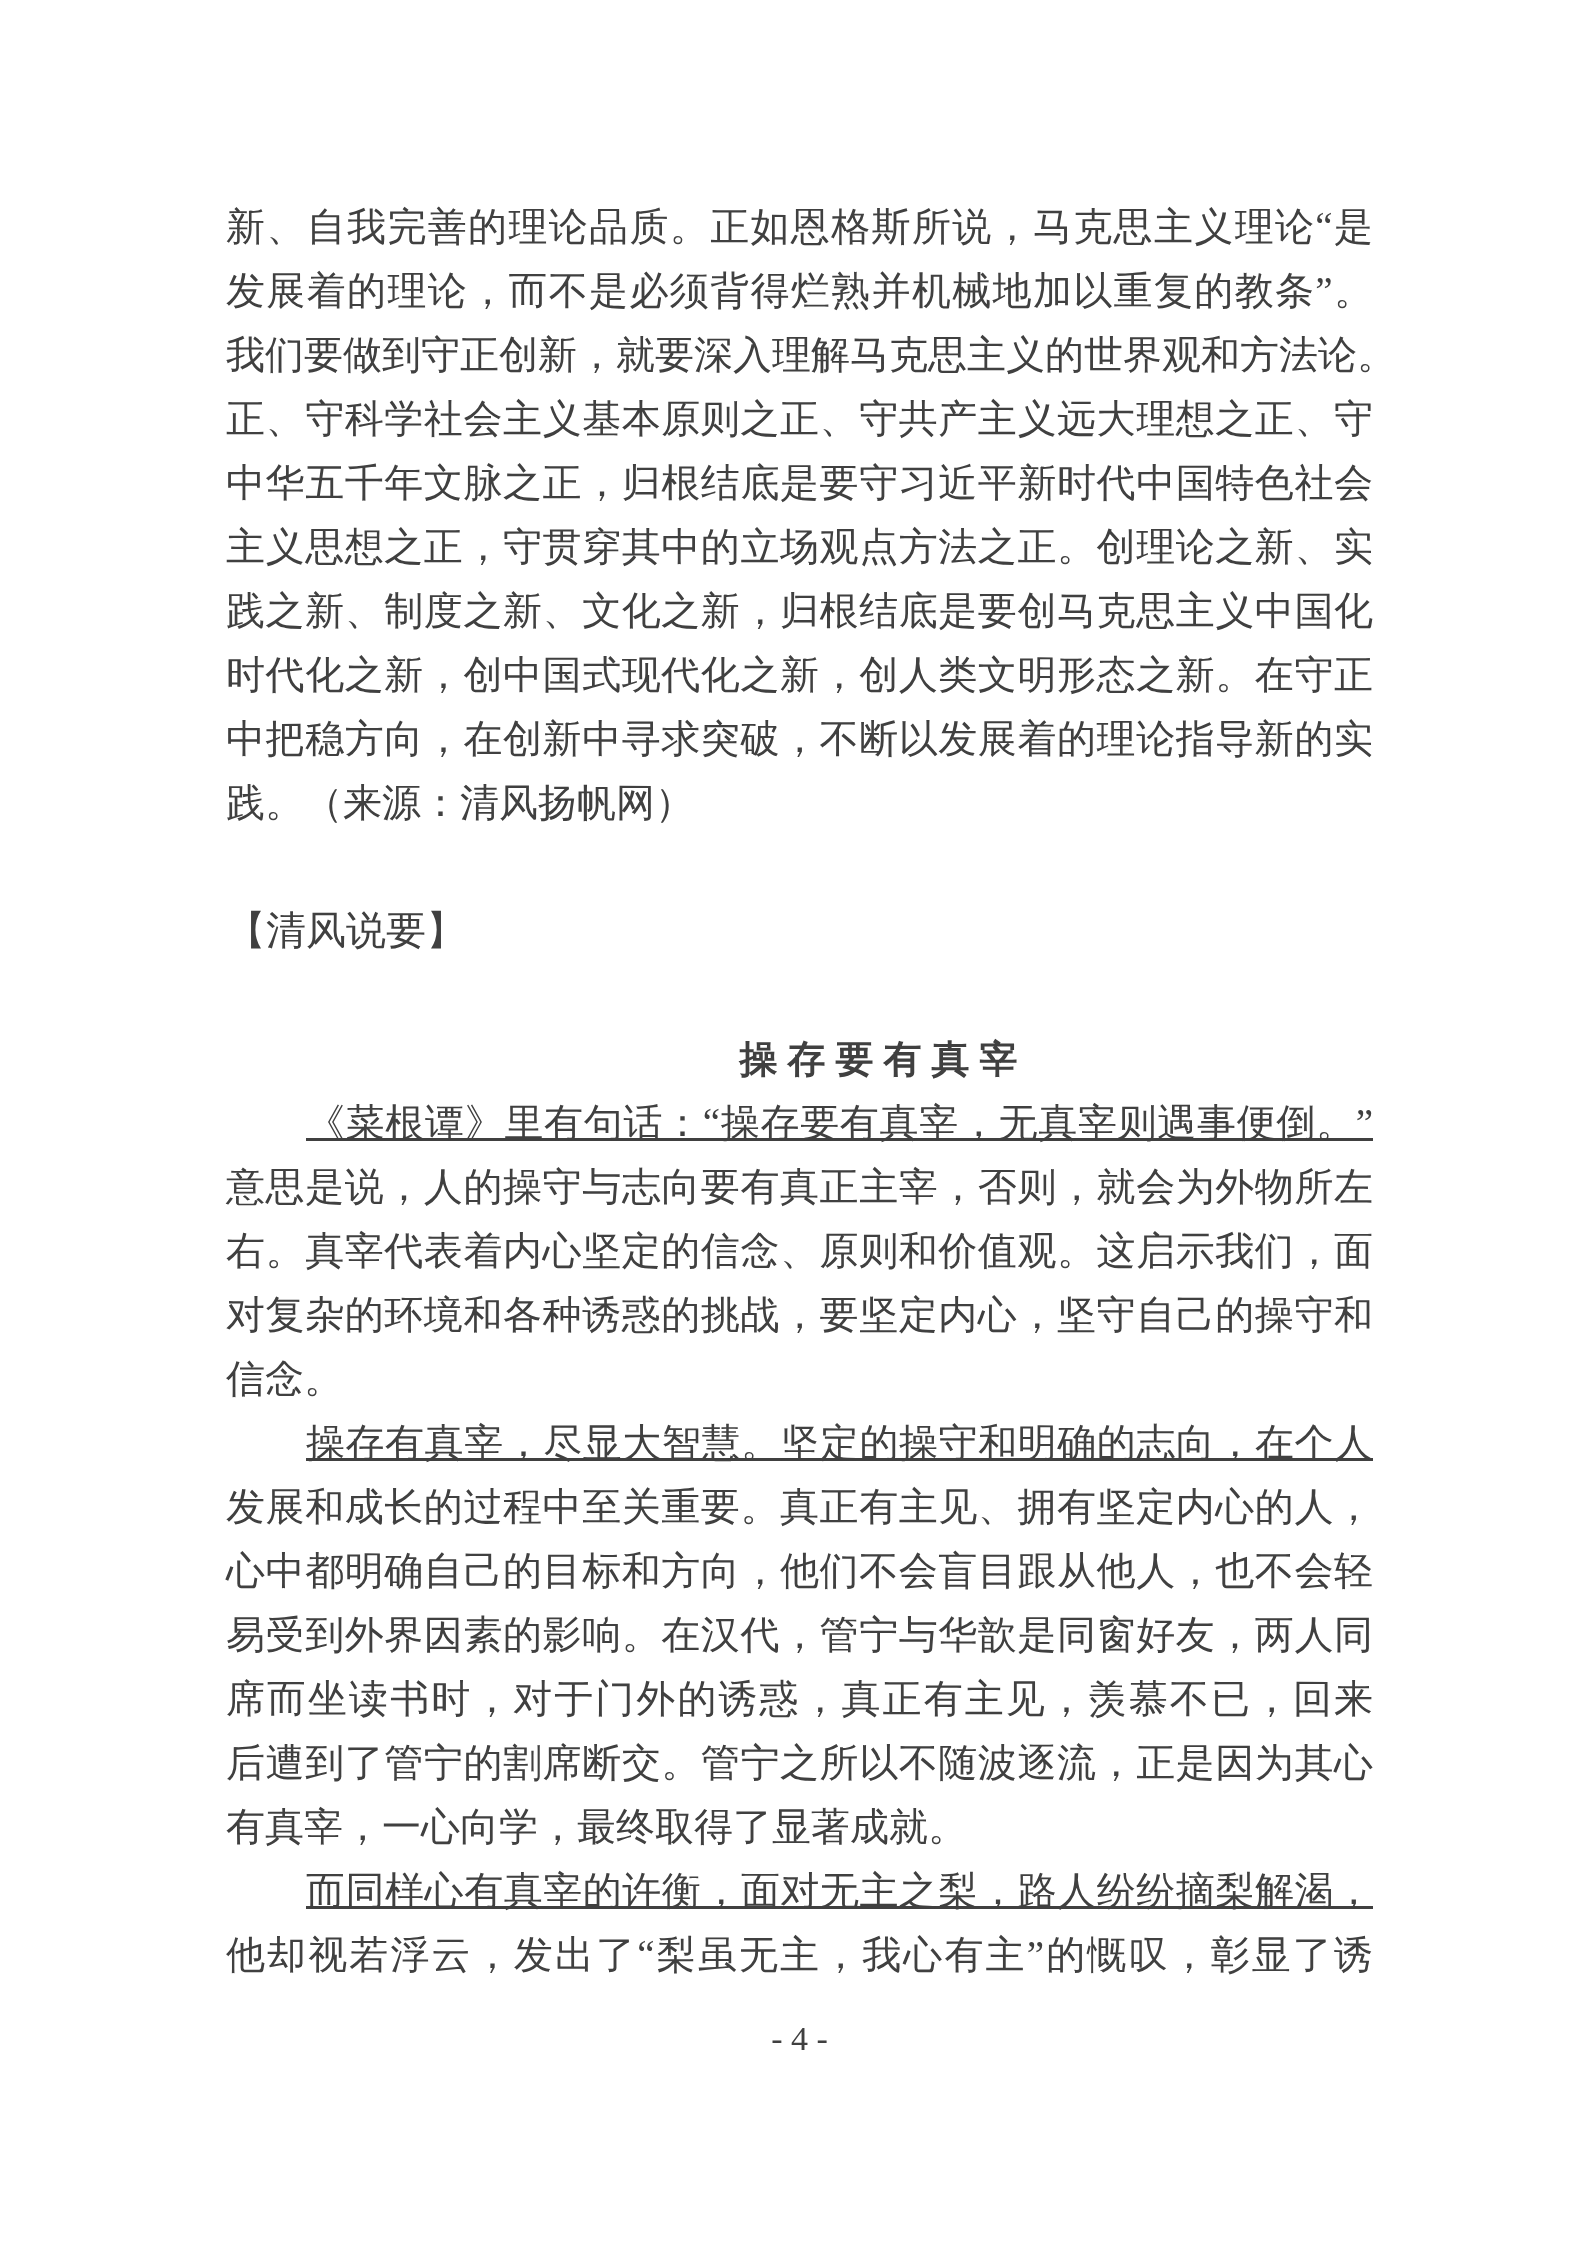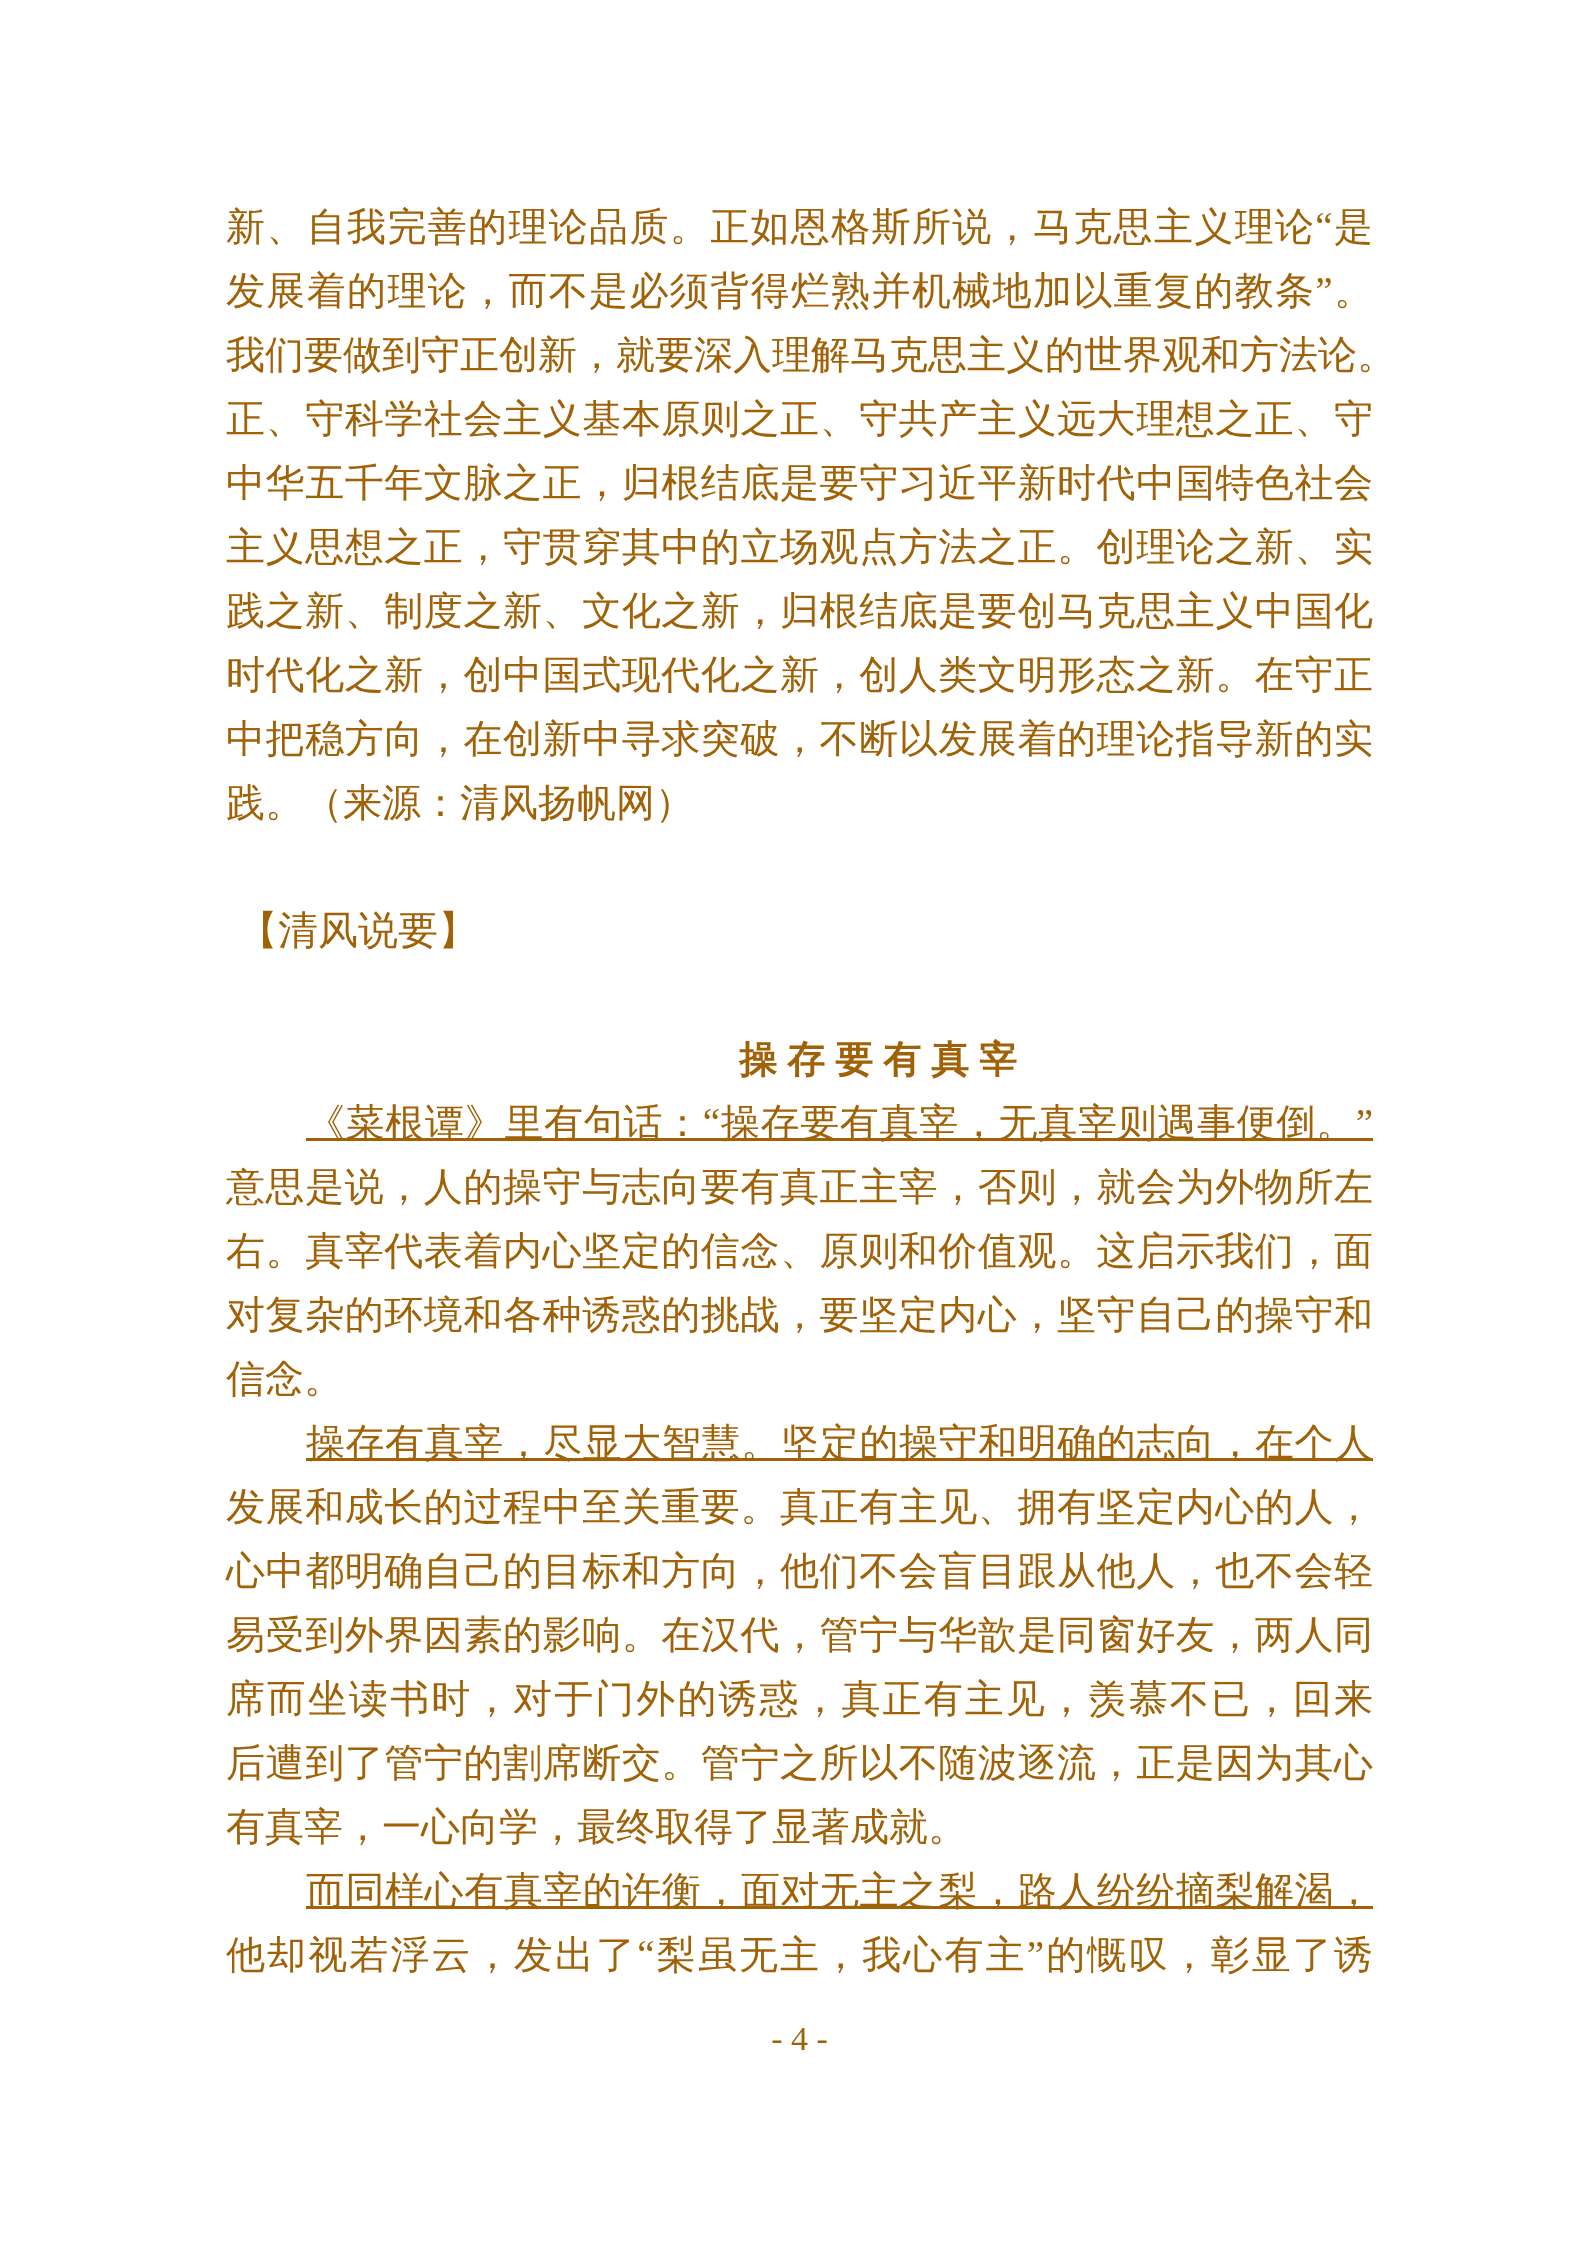--- a/index.html
+++ b/index.html
@@ -5,21 +5,21 @@
   html, body {
     margin: 0;
     padding: 0;
     background: #ffffff;
   }
   .page {
     position: relative;
     width: 1587px;
     height: 2245px;
     background: #ffffff;
-    color: #a16207;
+    color: #404040;
     font-family: "Liberation Serif", "DejaVu Serif", serif;
     overflow: hidden;
   }
   .doc-body {
     position: absolute;
     left: 226px;
     top: 195px;
     width: 1147px;
   }
   .line {
@@ -43,21 +43,20 @@
   }
   .spacer {
     height: 64px;
   }
   .section-header {
     height: 64px;
     line-height: 64px;
     font-size: 40px;
     text-align: left;
     text-align-last: left;
-    margin-left: 12px;
   }
   .essay-title {
     height: 64px;
     line-height: 64px;
     font-size: 38px;
     font-weight: bold;
     letter-spacing: 10px;
     text-align: center;
     text-align-last: center;
     padding-left: 168px; 

